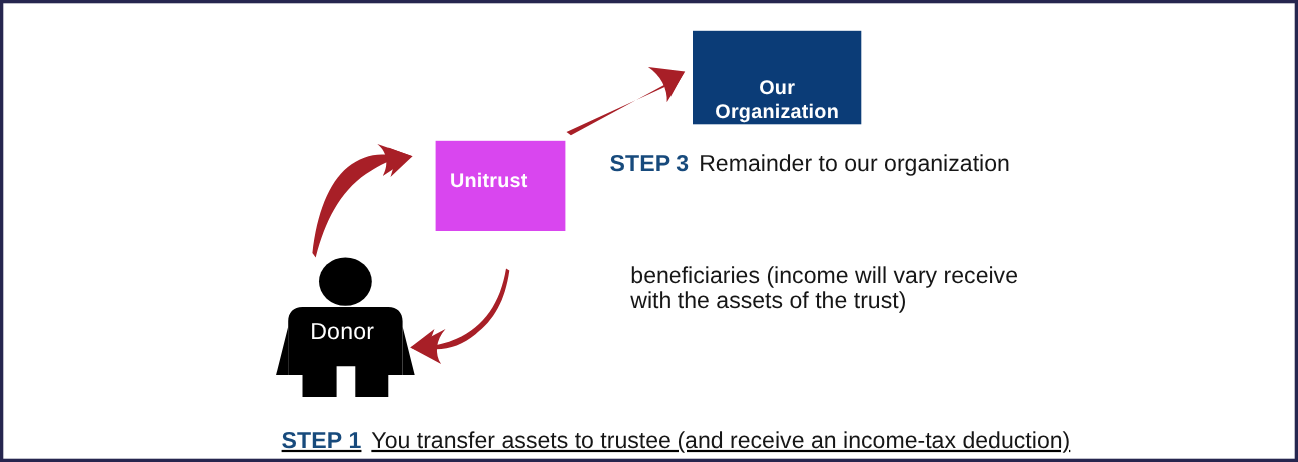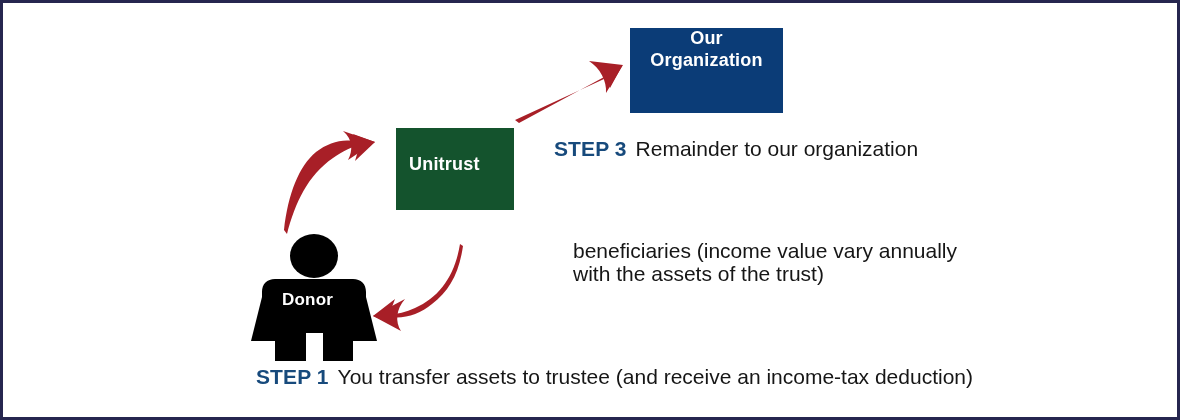--- a/index.html
+++ b/index.html
@@ -23,21 +23,21 @@
   #canvas {
     position: absolute;
     left: 0;
     top: 0;
     width: 1174px;
     height: 414px;
   }
   .node-box {
     position: absolute;
     display: flex;
-    align-items: flex-start;
+    align-items: flex-end;
     box-sizing: border-box;
   }
   #org-box {
     left: 627px;
     top: 25px;
     width: 153px;
     height: 85px;
     background: #0b3c77;
     justify-content: center;
     text-align: center;
@@ -47,39 +47,39 @@
     font-size: 18px;
     font-weight: bold;
     line-height: 1.22;
     letter-spacing: 0.2px;
   }
   #unitrust-box {
     left: 393px;
     top: 125px;
     width: 118px;
     height: 82px;
-    background: #14532d;
+    background: #d946ef;
     justify-content: flex-start;
     align-items: flex-start;
   }
   #unitrust-box .box-label {
     color: #ffffff;
     font-size: 18px;
     font-weight: bold;
     padding-left: 13px;
     padding-top: 26px;
     letter-spacing: 0.2px;
   }
   #donor-label {
     position: absolute;
     left: 279px;
     top: 287px;
     color: #ffffff;
-    font-size: 17px;
-    font-weight: bold;
+    font-size: 21px;
+    font-weight: normal;
     letter-spacing: 0.2px;
     white-space: nowrap;
   }
   .step-block {
     position: absolute;
     white-space: nowrap;
   }
   .step-line {
     display: block;
     font-size: 21px;
@@ -103,21 +103,22 @@
   }
   #step2-block {
     left: 492px;
     top: 236px;
   }
   #step2-block .indent {
     padding-left: 78px;
   }
   #step1-block {
     left: 253px;
-    top: 362px;
+    top: 386px;
+    text-decoration: underline;
   }
   .gap {
     display: inline-block;
     width: 9px;
   }
 </style>
 </head>
 <body>
 
 <div id="diagram-page">
@@ -205,21 +206,21 @@
     <div class="box-label">Unitrust</div>
   </div>
 
   <div id="donor-label">Donor</div>
 
   <div class="step-block" id="step3-block">
     <span class="step-line"><span class="step-tag">STEP 3</span><span class="gap"></span><span class="step-body">Remainder to our organization</span></span>
   </div>
 
   <div class="step-block" id="step2-block">
-    <span class="step-line indent"><span class="step-body">beneficiaries (income value vary annually</span></span>
+    <span class="step-line indent"><span class="step-body">beneficiaries (income will vary receive</span></span>
     <span class="step-line indent"><span class="step-body">with the assets of the trust)</span></span>
   </div>
 
   <div class="step-block" id="step1-block">
     <span class="step-line"><span class="step-tag">STEP 1</span><span class="gap"></span><span class="step-body">You transfer assets to trustee (and receive an income-tax deduction)</span></span>
   </div>
 
 </div>
 
 </body></html>

